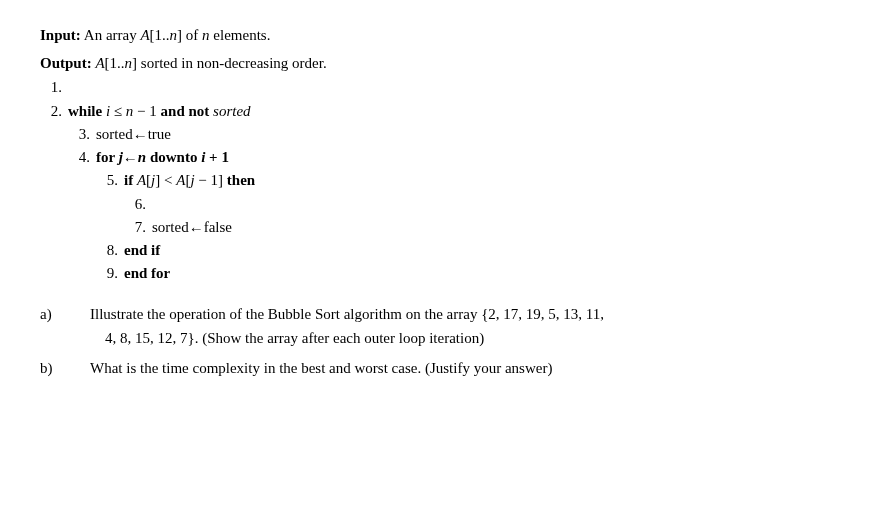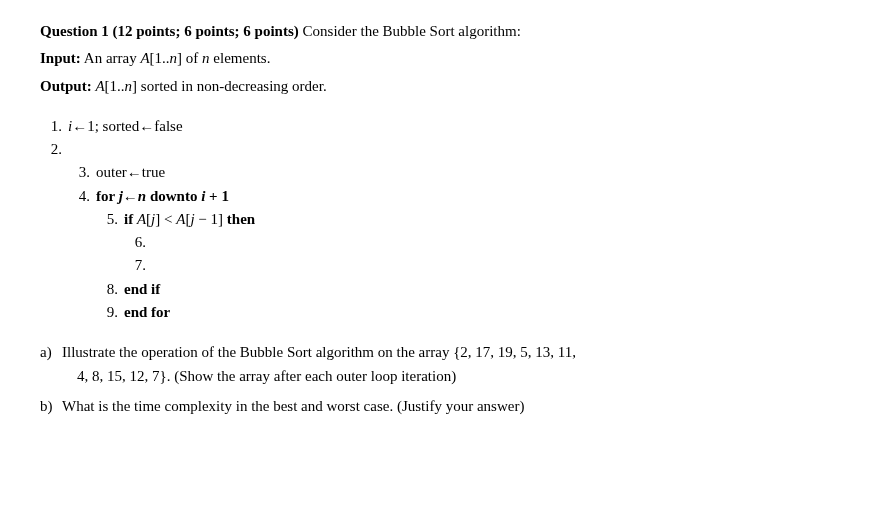--- a/index.html
+++ b/index.html
@@ -62,73 +62,72 @@
       margin-bottom: 6px;
     }
 
     .question-label {
       min-width: 22px;
       font-weight: normal;
     }
 
     .question-text {
       flex: 1;
+      margin-left: 28px;
     }
   </style>
 </head>
 <body>
 
 <div class="content">
 
-  <div class="question-header">
-    <span class="bold">Question 1 (12 points; 6 points; 6 points)</span><span> Consider the Bubble Sort algorithm:</span>
-  </div>
 
   <div class="algorithm-block">
     <span class="bold">Input:</span>
     <span> An array <span class="italic">A</span>[1..<span class="italic">n</span>] of <span class="italic">n</span> elements.</span>
   </div>
 
-  <div style="margin-bottom:20px;">
+  <div style="margin-bottom:4px;">
     <span class="bold">Output:</span>
     <span> <span class="italic">A</span>[1..<span class="italic">n</span>] sorted in non-decreasing order.</span>
   </div>
 
   <div class="algorithm-block">
 
     <div class="line">
       <span class="line-num">1.</span>
-      <span><span class="italic">i</span>←1; sorted←false</span>
     </div>
 
     <div class="line">
       <span class="line-num">2.</span>
+      <span><span class="bold">while</span> <span class="italic">i</span> ≤ <span class="italic">n</span> − 1 <span class="bold">and not</span> <span class="italic">sorted</span></span>
     </div>
 
     <div class="line indent-1">
       <span class="line-num">3.</span>
-      <span>outer←true</span>
+      <span>sorted←true</span>
     </div>
 
     <div class="line indent-1">
       <span class="line-num">4.</span>
       <span><span class="bold">for <span class="italic">j</span>←<span class="italic">n</span> downto <span class="italic">i</span> + 1</span></span>
     </div>
 
     <div class="line indent-2">
       <span class="line-num">5.</span>
       <span><span class="bold">if</span> <span class="italic">A</span>[<span class="italic">j</span>] &lt; <span class="italic">A</span>[<span class="italic">j</span> − 1] <span class="bold">then</span></span>
     </div>
 
     <div class="line indent-3">
       <span class="line-num">6.</span>
     </div>
 
     <div class="line indent-3">
       <span class="line-num">7.</span>
+      <span>sorted←false</span>
     </div>
 
     <div class="line indent-2">
       <span class="line-num">8.</span>
       <span><span class="bold">end if</span></span>
     </div>
 
     <div class="line indent-2">
       <span class="line-num">9.</span>
       <span><span class="bold">end for</span></span>

